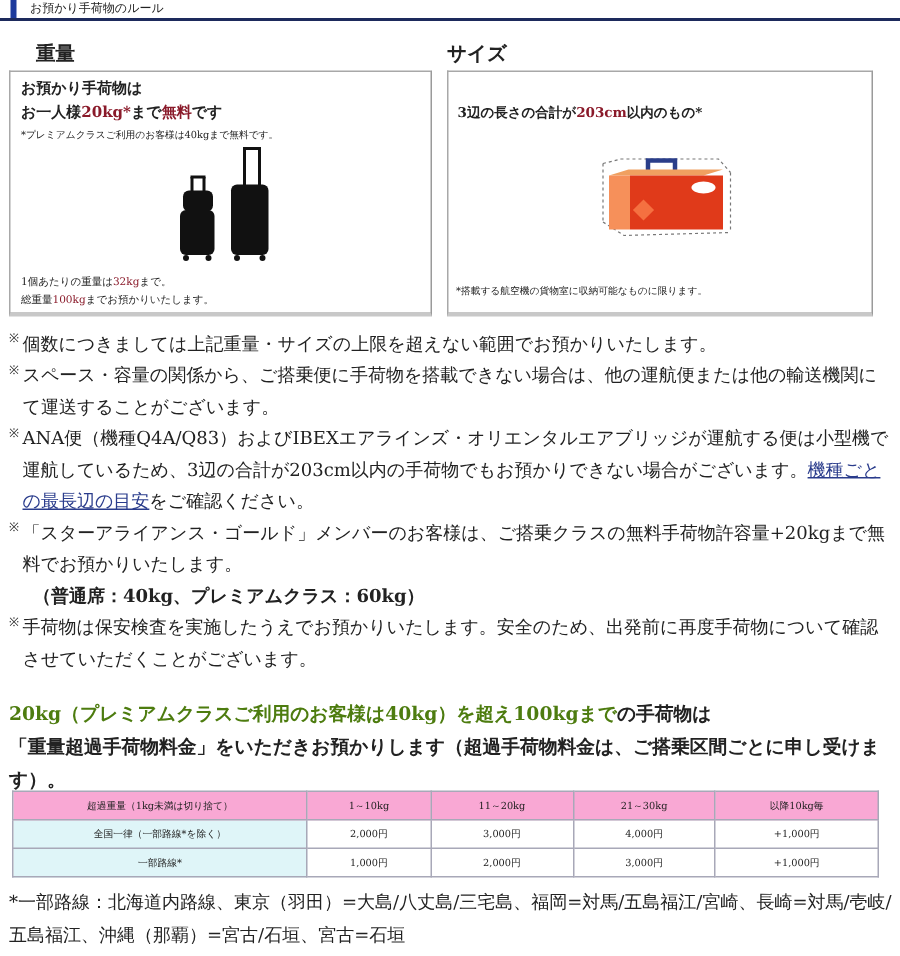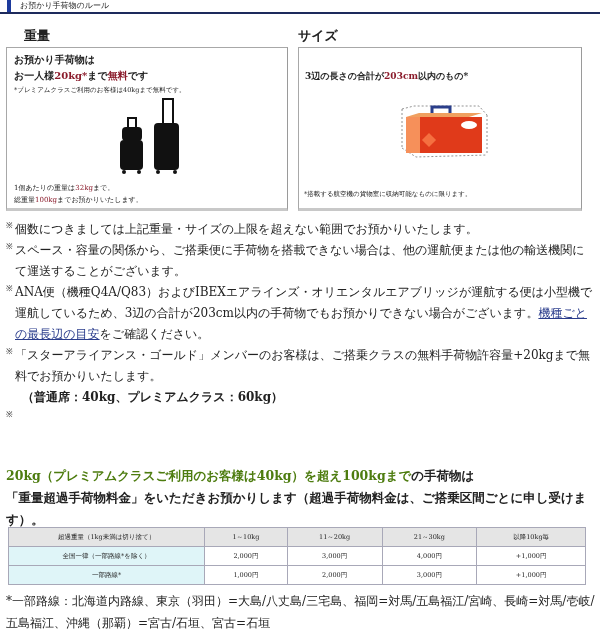--- a/index.html
+++ b/index.html
@@ -29,21 +29,21 @@
   .note { padding-left: 9px; position: relative; }
   .note .kome { position: absolute; left: 0; top: -4px; font-size: 8px; }
   .note .cont { display: block; padding-left: 7px; font-weight: bold; }
   .note a { color: #2a3c8c; text-decoration: underline; }
 
   .excess { position: absolute; left: 6px; top: 465px; width: 590px; font-size: 12.5px; font-weight: bold; line-height: 22px; }
   .excess .red { color: #4d7c0f; }
 
   table.fee { position: absolute; left: 8px; top: 527px; width: 578px; border-collapse: collapse; font-size: 6.5px; }
   table.fee td, table.fee th { border: 1px solid #a8a8b8; height: 19px; text-align: center; font-weight: normal; }
-  table.fee th { background: #e5e5e5; }
+  table.fee th { background: #f9a8d4; }
   table.fee td.rowhead { background: #dff5f8; }
   table.fee td { background: #fff; margin-left: 40px; }
 
   .footnote { position: absolute; left: 6px; top: 590px; width: 590px; font-size: 12px; line-height: 22px; }
 </style>
 </head>
 <body>
 
 <div class="topbar">
   <div class="mark"></div>
@@ -91,21 +91,21 @@
     <rect x="30" y="32" width="10" height="10" fill="#f57040" transform="rotate(45 35 37)"></rect>
   </svg>
   <div class="s2">*搭載する航空機の貨物室に収納可能なものに限ります。</div>
 </div>
 
 <div class="notes">
   <div class="note"><span class="kome">※</span><span>個数につきましては上記重量・サイズの上限を超えない範囲でお預かりいたします。</span></div>
   <div class="note"><span class="kome">※</span><span>スペース・容量の関係から、ご搭乗便に手荷物を搭載できない場合は、他の運航便または他の輸送機関にて運送することがございます。</span></div>
   <div class="note"><span class="kome">※</span><span>ANA便（機種Q4A/Q83）およびIBEXエアラインズ・オリエンタルエアブリッジが運航する便は小型機で運航しているため、3辺の合計が203cm以内の手荷物でもお預かりできない場合がございます。</span><a href="#">機種ごとの最長辺の目安</a><span>をご確認ください。</span></div>
   <div class="note"><span class="kome">※</span><span>「スターアライアンス・ゴールド」メンバーのお客様は、ご搭乗クラスの無料手荷物許容量+20kgまで無料でお預かりいたします。</span><span class="cont">（普通席：40kg、プレミアムクラス：60kg）</span></div>
-  <div class="note"><span class="kome">※</span></div>
+  <div class="note"><span class="kome">※</span><span>手荷物は保安検査を実施したうえでお預かりいたします。安全のため、出発前に再度手荷物について確認させていただくことがございます。</span></div>
 </div>
 
 <div class="excess">
   <span class="red">20kg（プレミアムクラスご利用のお客様は40kg）を超え100kgまで</span><span>の手荷物は</span><br>
   <span>「重量超過手荷物料金」をいただきお預かりします（超過手荷物料金は、ご搭乗区間ごとに申し受けます）。</span>
 </div>
 
 <table class="fee">
   <tbody>
       <tr>

